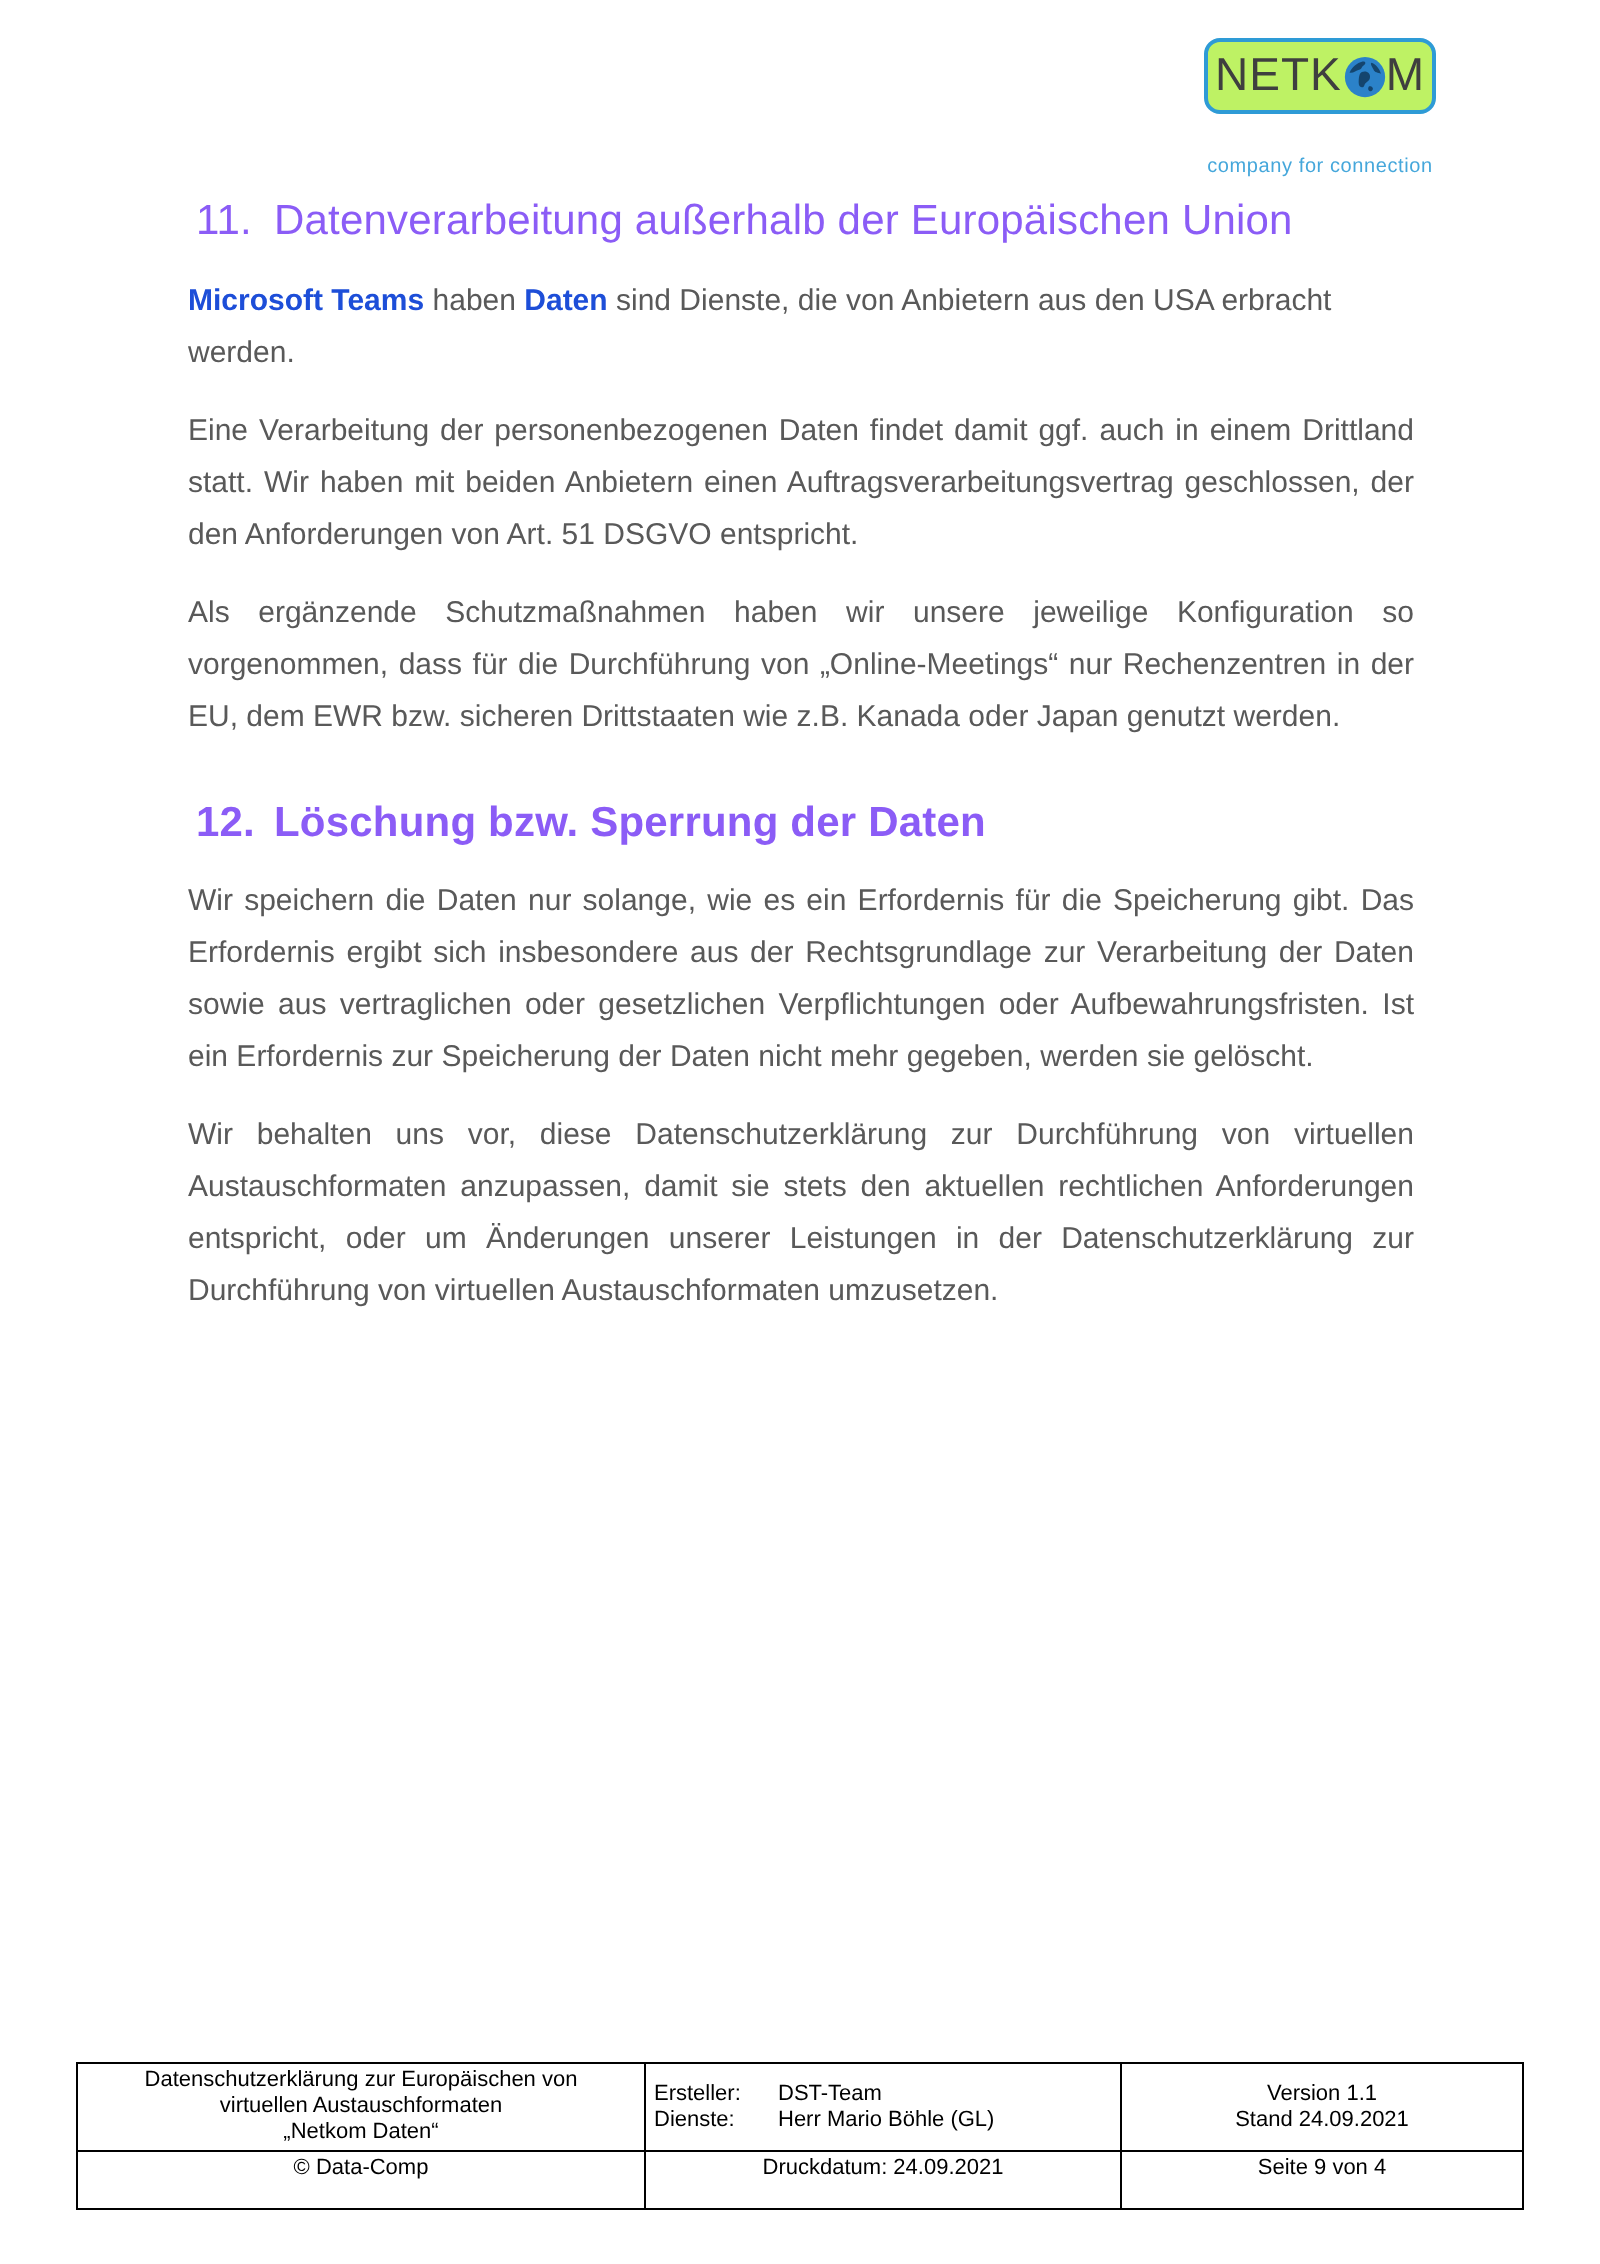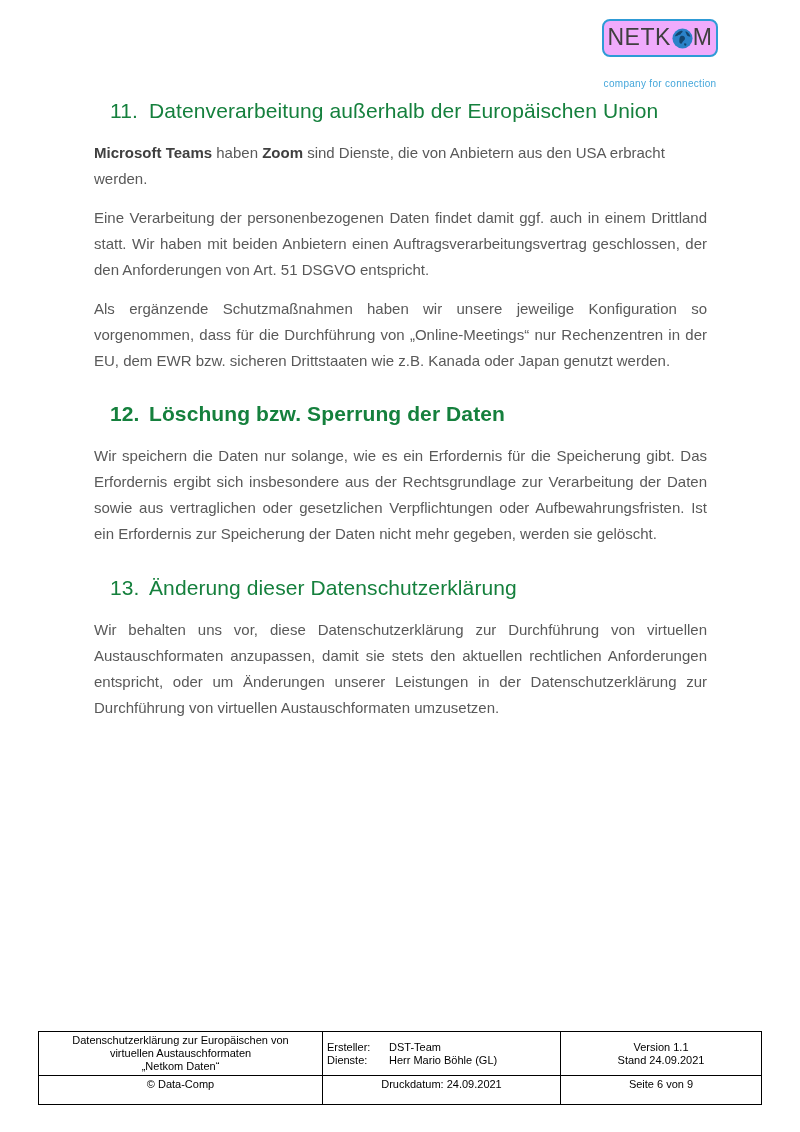--- a/index.html
+++ b/index.html
@@ -8,48 +8,48 @@
     width:800px;height:1132px;position:relative;background:#ffffff;
     font-family:"Liberation Sans", sans-serif;
     -webkit-font-smoothing:antialiased;
     overflow:hidden;
   }
   
   .logo-block{position:absolute;top:19px;left:601px;width:118px;text-align:center;}
   .logo-box{
     display:inline-flex;align-items:center;justify-content:center;
     box-sizing:border-box;width:116px;height:38px;
-    border:2px solid #2E9BD6;border-radius:8px;background:#f0abfc;
+    border:2px solid #2E9BD6;border-radius:8px;background:#bef264;
     padding:2px 6px 4px 6px;
   }
   .logo-text{
     font-size:23px;color:#3F3F3F;letter-spacing:0.5px;font-weight:400;
     line-height:1;
   }
   .globe{width:21px;height:21px;margin:2px 0 0 1px;flex:0 0 auto;}
   .logo-tagline{
     margin-top:21px;font-size:10px;color:#45A7DB;letter-spacing:0.3px;
     white-space:nowrap;
   }
   
   .content{position:absolute;left:94px;top:0;width:613px;}
   h2.sec{
-    margin:16px;font-weight:400;color:#15803d;font-size:21px;line-height:27px;
+    margin:4px;font-weight:400;color:#8b5cf6;font-size:21px;line-height:27px;
     letter-spacing:0.1px;
   }
   .sec-num{display:inline-block;width:39px;}
   #h11{margin-top:97px;}
   #h12{margin-top:26px;font-weight:bold;}
   #h13{margin-top:27px;}
   p.para{
     margin:13px 0 0 0;font-size:15px;line-height:26px;color:#595959;
     text-align:justify;
   }
   p.para.first{margin-top:14px;text-align:left;}
-  .b{font-weight:bold;color:#404040;}
+  .b{font-weight:bold;color:#1d4ed8;}
   
   table.footer{
     position:absolute;left:38px;top:1031px;width:723px;
     border-collapse:collapse;table-layout:fixed;
     font-size:11px;color:#000;
   }
   table.footer td{
     border:1px solid #000;padding:2px 4px;vertical-align:middle;
     line-height:13px;
   }
@@ -78,33 +78,30 @@
     </div>
     <div class="logo-tagline">company for connection</div>
   </div>
 
   <div class="content">
 
     <h2 class="sec" id="h11">
       <span class="sec-num">11.</span><span>Datenverarbeitung außerhalb der Europäischen Union</span>
     </h2>
     <p class="para first">
-      <span class="b">Microsoft Teams</span><span> haben </span><span class="b">Zoom</span><span> sind Dienste, die von Anbietern aus den USA erbracht werden.</span>
+      <span class="b">Microsoft Teams</span><span> haben </span><span class="b">Daten</span><span> sind Dienste, die von Anbietern aus den USA erbracht werden.</span>
     </p>
     <p class="para">Eine Verarbeitung der personenbezogenen Daten findet damit ggf. auch in einem Drittland statt. Wir haben mit beiden Anbietern einen Auftragsverarbeitungsvertrag geschlossen, der den Anforderungen von Art. 51 DSGVO entspricht.</p>
     <p class="para">Als ergänzende Schutzmaßnahmen haben wir unsere jeweilige Konfiguration so vorgenommen, dass für die Durchführung von „Online-Meetings“ nur Rechenzentren in der EU, dem EWR bzw. sicheren Drittstaaten wie z.B. Kanada oder Japan genutzt werden.</p>
 
     <h2 class="sec" id="h12">
       <span class="sec-num">12.</span><span>Löschung bzw. Sperrung der Daten</span>
     </h2>
     <p class="para">Wir speichern die Daten nur solange, wie es ein Erfordernis für die Speicherung gibt. Das Erfordernis ergibt sich insbesondere aus der Rechtsgrundlage zur Verarbeitung der Daten sowie aus vertraglichen oder gesetzlichen Verpflichtungen oder Aufbewahrungsfristen. Ist ein Erfordernis zur Speicherung der Daten nicht mehr gegeben, werden sie gelöscht.</p>
 
-    <h2 class="sec" id="h13">
-      <span class="sec-num">13.</span><span>Änderung dieser Datenschutzerklärung</span>
-    </h2>
     <p class="para">Wir behalten uns vor, diese Datenschutzerklärung zur Durchführung von virtuellen Austauschformaten anzupassen, damit sie stets den aktuellen rechtlichen Anforderungen entspricht, oder um Änderungen unserer Leistungen in der Datenschutzerklärung zur Durchführung von virtuellen Austauschformaten umzusetzen.</p>
 
   </div>
 
   <table class="footer">
     <colgroup>
       <col style="width:284px">
       <col style="width:238px">
       <col style="width:201px">
     </colgroup>
@@ -124,18 +121,18 @@
         </div>
       </td>
       <td class="c">
         <div>Version 1.1</div>
         <div>Stand 24.09.2021</div>
       </td>
     </tr>
     <tr class="r2">
       <td class="c">© Data-Comp</td>
       <td class="c">Druckdatum: 24.09.2021</td>
-      <td class="c">Seite 6 von 9</td>
+      <td class="c">Seite 9 von 4</td>
     </tr>
   </tbody>
     </table>
 
 </div>
 
 </body></html>

